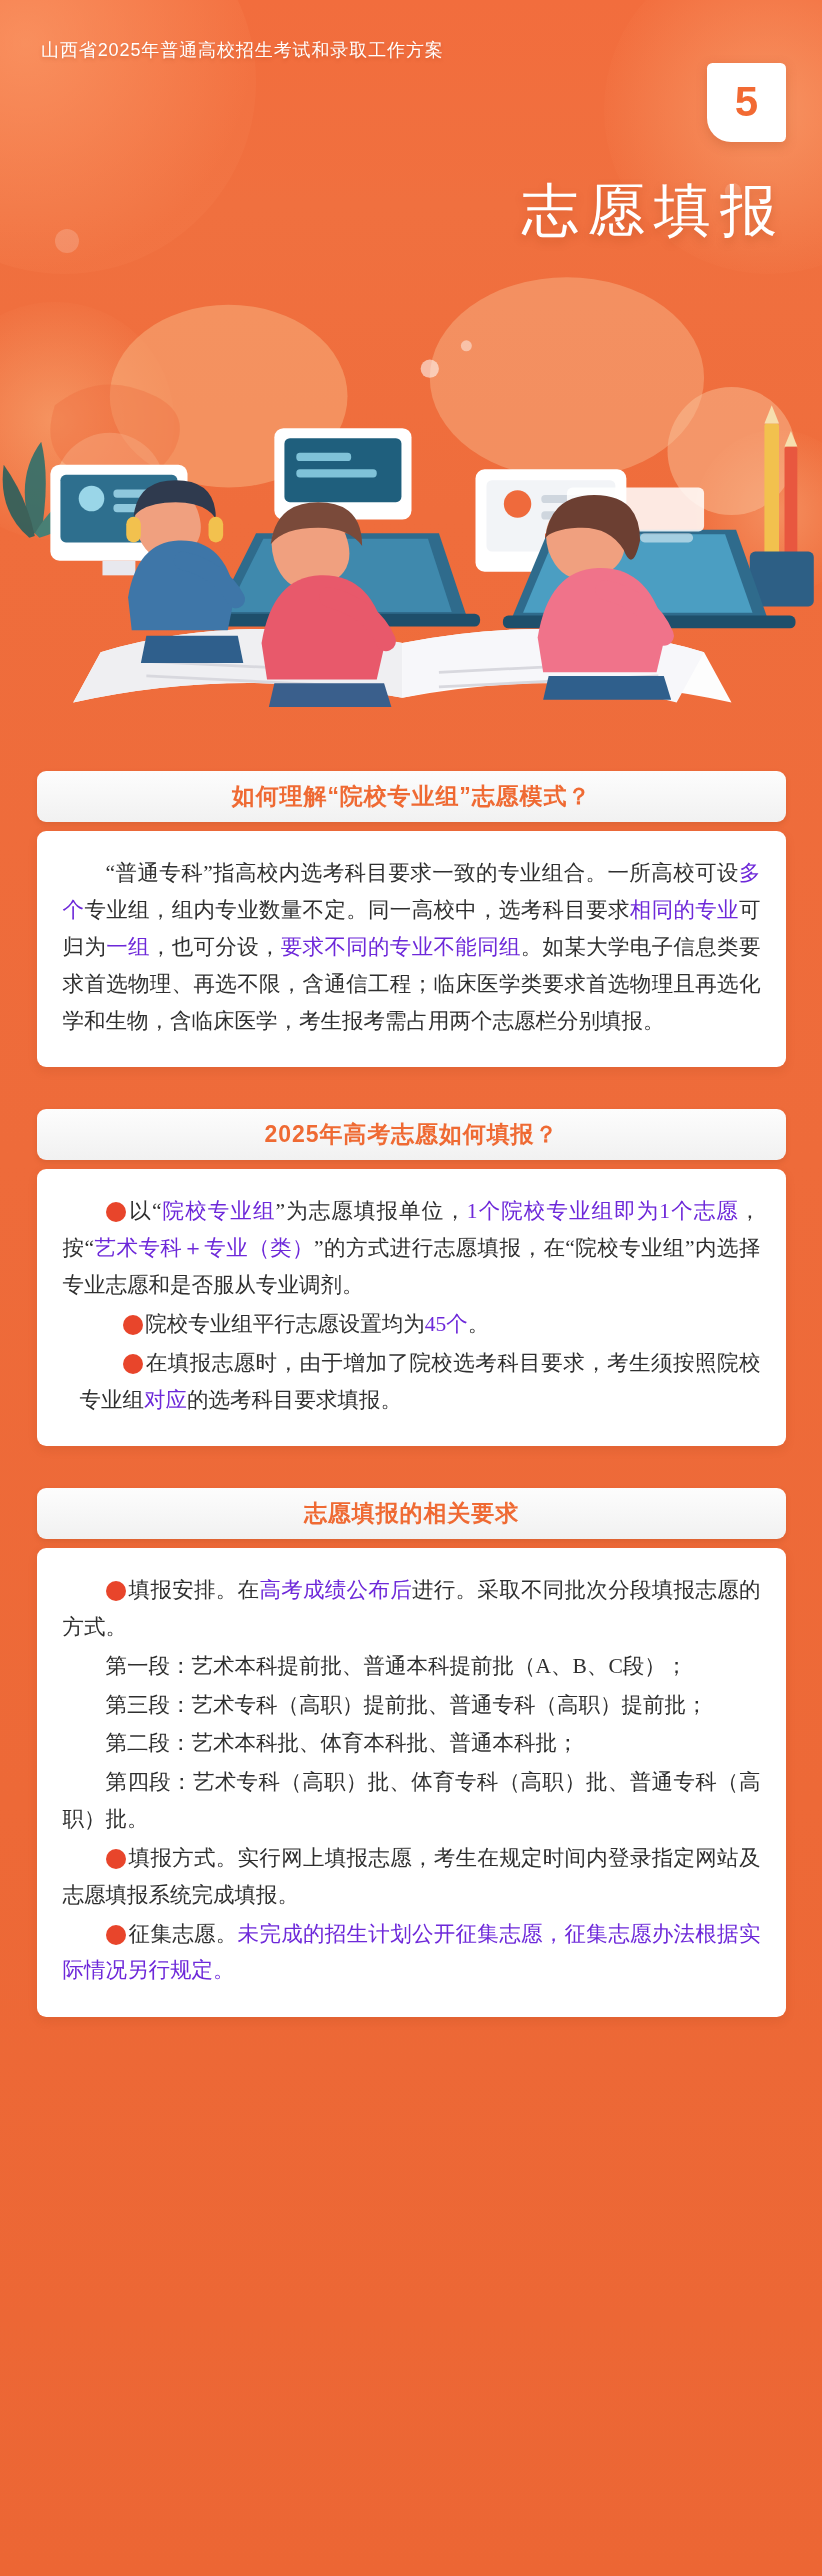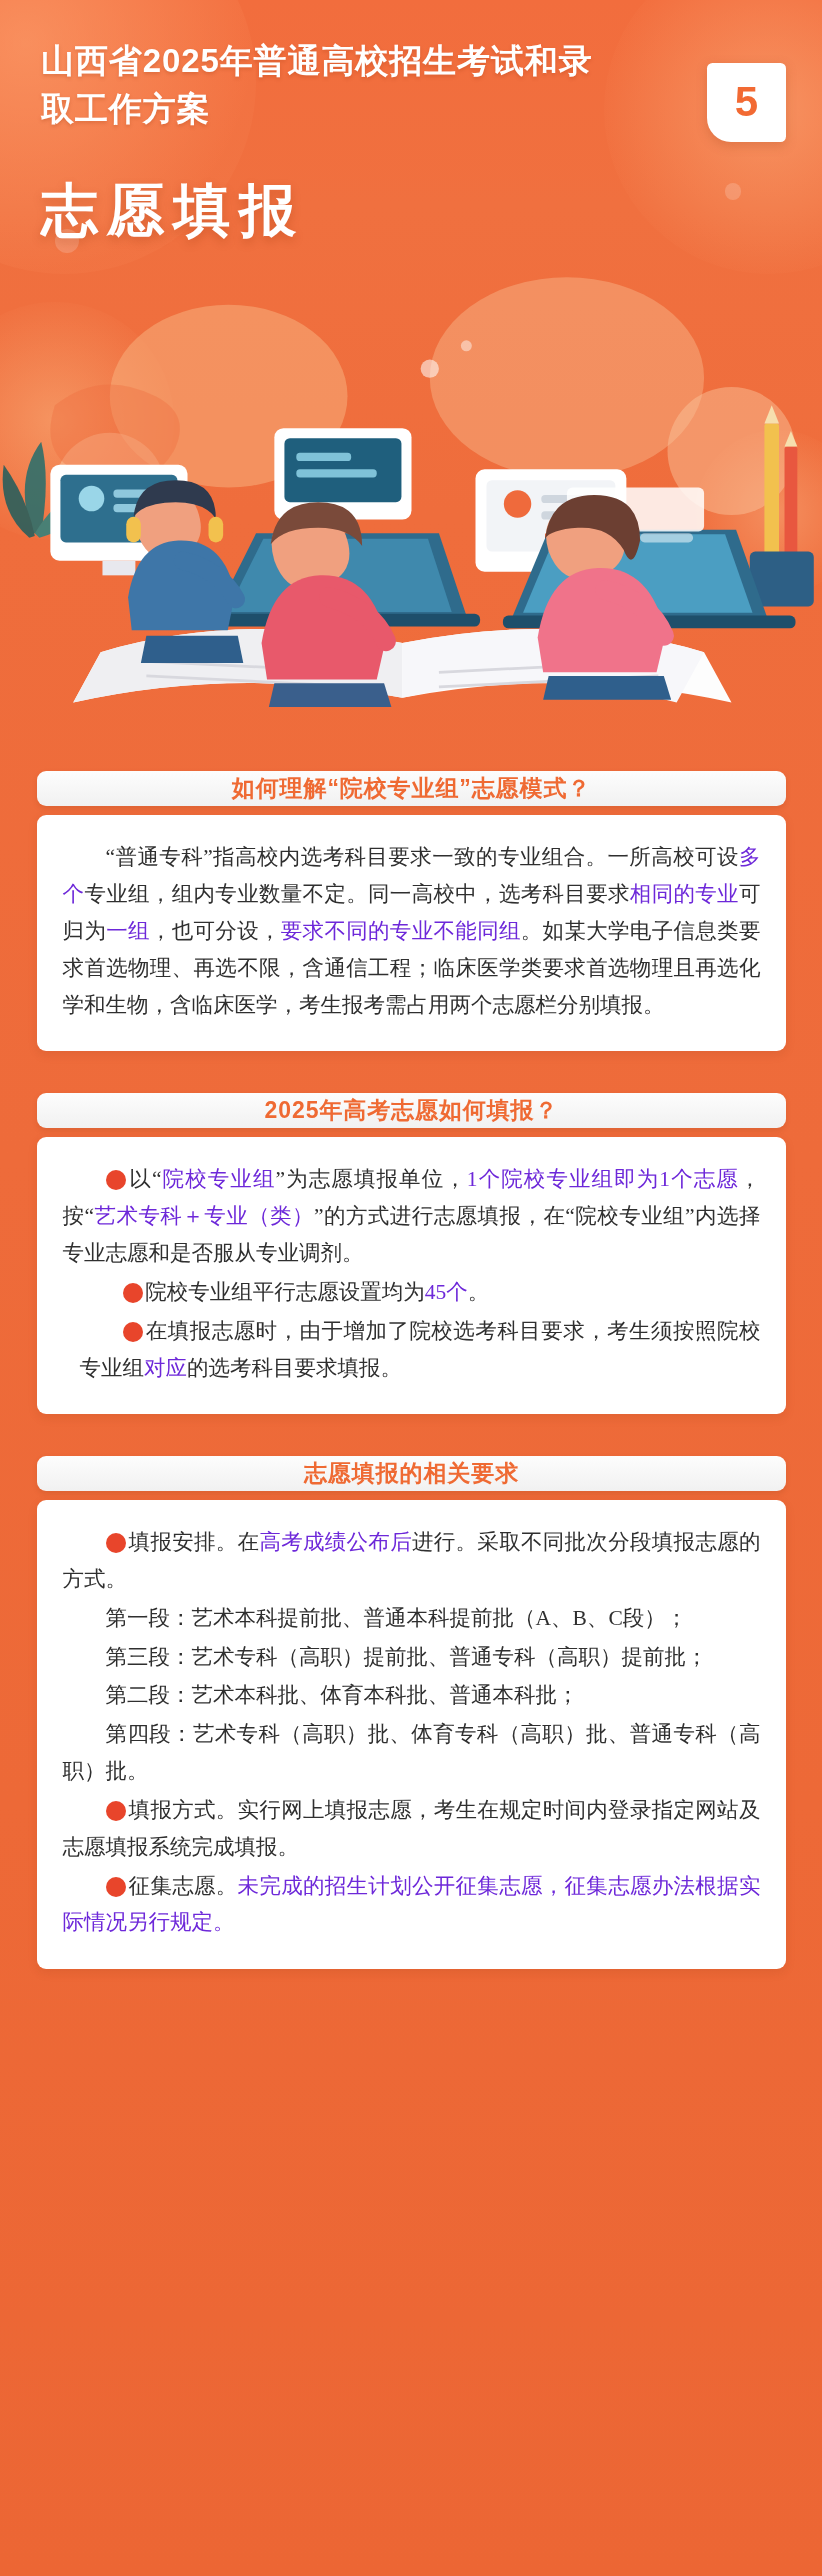--- a/index.html
+++ b/index.html
@@ -33,22 +33,22 @@
 
   
   .header {
     position: relative;
     padding: 37px 37px 0 41px;
     z-index: 5;
   }
   .header-row { display: flex; align-items: flex-start; justify-content: space-between; }
   .header-title {
     color: #ffffff;
-    font-size: 33px;
-    font-weight: bold;
+    font-size: 18px;
+    font-weight: normal;
     line-height: 1.45;
     letter-spacing: 0.9px;
     text-shadow: 0 1.8px 3.7px rgba(150,50,10,.25);
     max-width: 585px;
   }
   .number-badge {
     width: 79px;
     height: 79px;
     background: #ffffff;
     border-radius: 5.5px 5.5px 5.5px 24px;
@@ -56,43 +56,43 @@
     display: flex;
     align-items: center;
     justify-content: center;
     color: #f26a33;
     font-size: 42px;
     font-weight: bold;
     margin-top: 25.6px;
   }
   .main-title {
     margin-top: 31px;
-    text-align: left;
+    text-align: right;
     color: #ffffff;
     font-size: 57px;
-    font-weight: bold;
+    font-weight: normal;
     letter-spacing: 9.1px;
     text-shadow: 0 3.7px 9.1px rgba(150,50,10,.28);
   }
 
   
   .illus {
     position: relative;
     height: 512px;
     margin-top: 9.1px;
   }
   .illus svg { position: absolute; left: 0; top: 0; }
 
   
   .content { position: relative; padding: 0 37px 55px; z-index: 6; }
   .card { margin-bottom: 42px; }
   .card-head {
     background: linear-gradient(180deg, #fdfdfd 0%, #f1f1f1 100%);
     border-radius: 9.1px;
-    height: 35px;
+    height: 51px;
     display: flex;
     align-items: center;
     justify-content: center;
     box-shadow: 0 2.7px 5.5px rgba(150,60,20,.18);
     position: relative;
     z-index: 2;
   }
   .card-head span {
     color: #ef6a33;
     font-size: 23px;

